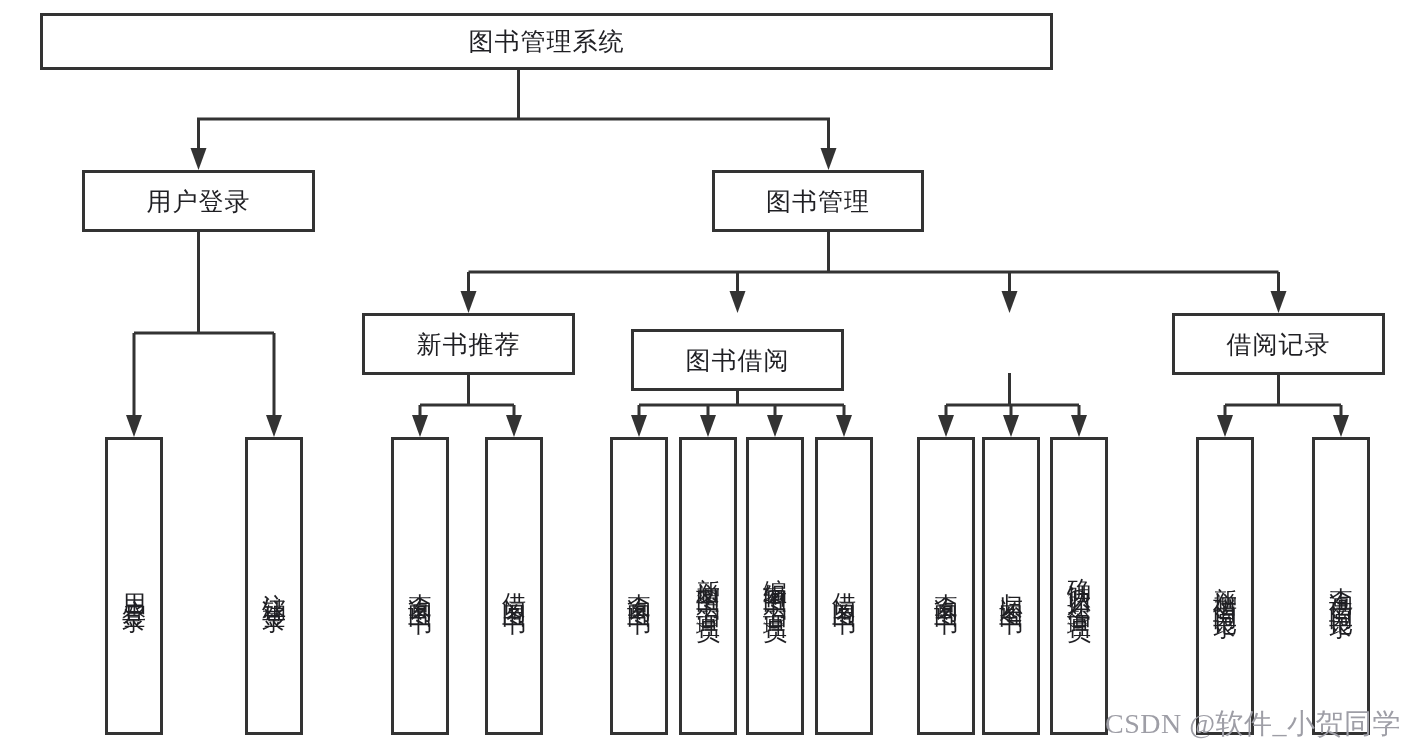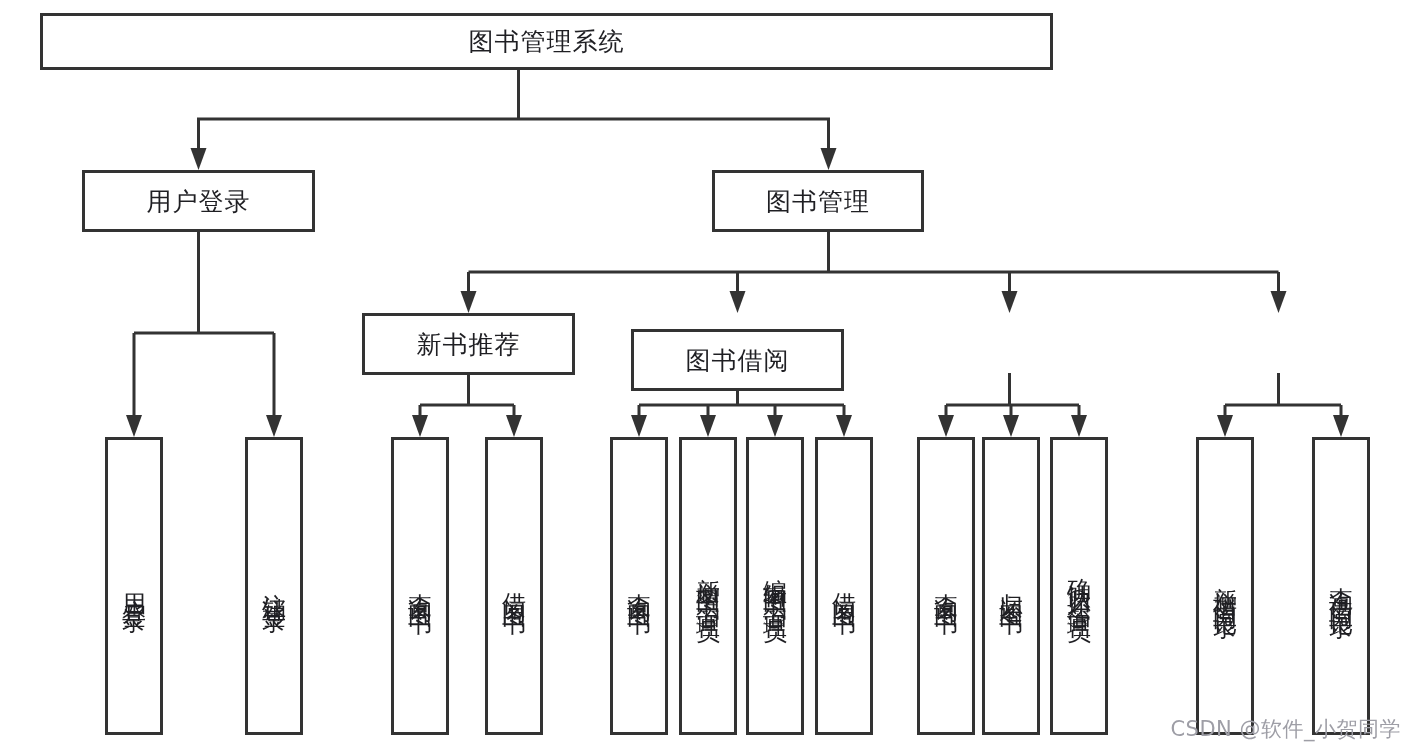--- a/index.html
+++ b/index.html
@@ -45,24 +45,25 @@
     text-orientation: mixed;
     font-size: 24px;
     letter-spacing: 6px;
     white-space: normal;
     line-height: 1;
   }
   .watermark {
     position: absolute;
     right: 4px;
     bottom: 4px;
-    font-size: 21px;
+    font-size: 28px;
     letter-spacing: 0.5px;
     color: #9e9ea6;
     z-index: 5;
+    font-family: Liberation Serif, serif;
   }
 </style>
 </head>
 <body>
 
 <div class="stage">
 
   <svg class="connectors" width="1405" height="747" viewBox="0 0 1405 747">
     <g stroke="#333333" stroke-width="3" fill="none">
 
@@ -103,20 +104,21 @@
     </g>
   </svg>
 
   <div class="box root">图书管理系统</div>
 
   <div class="box hbox" style="left:82px; top:170px; width:233px;">用户登录</div>
   <div class="box hbox" style="left:712px; top:170px; width:212px;">图书管理</div>
 
   <div class="box hbox" style="left:362px; top:313px; width:213px;text-align:center;">新书推荐</div>
   <div class="box hbox" style="left:631px; top:329px; width:213px;">图书借阅</div>
+  <div class="box hbox" style="left:1172px; top:313px; width:213px;">借阅记录</div>
 
   <div class="box vbox" style="left:105px;">用户登录</div>
   <div class="box vbox" style="left:245px;">注销登录</div>
 
   <div class="box vbox" style="left:391px;">查询图书</div>
   <div class="box vbox" style="left:485px;">借阅图书</div>
 
   <div class="box vbox" style="left:610px;">查询图书</div>
   <div class="box vbox" style="left:679px;">新增图书（管理员）</div>
   <div class="box vbox" style="left:746px;">编辑图书（管理员）</div>

